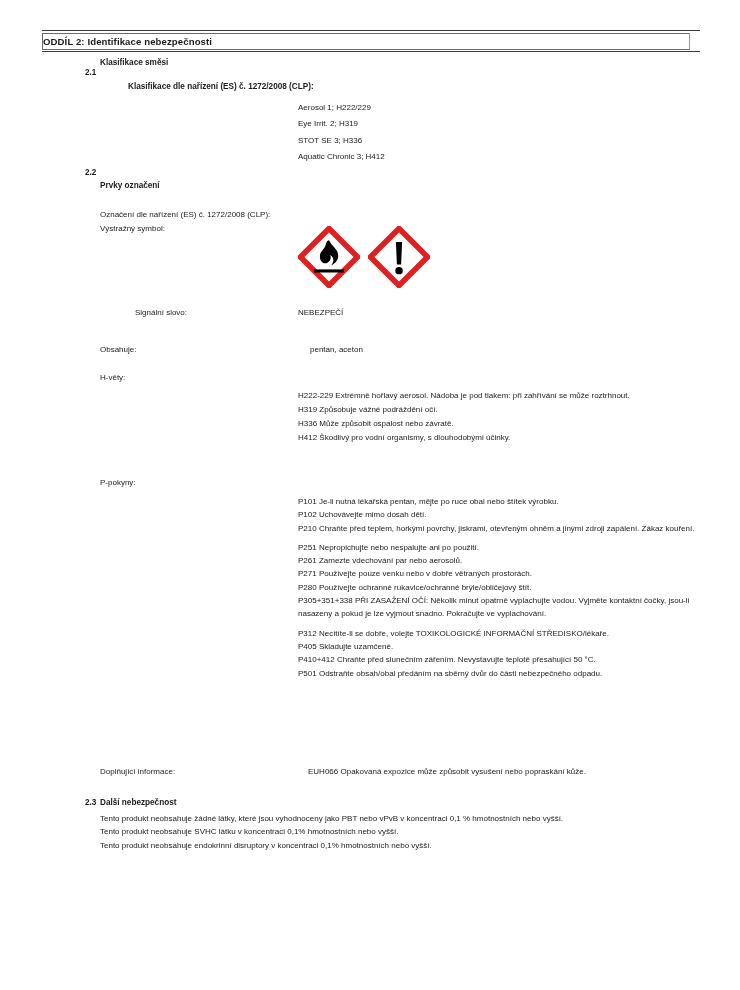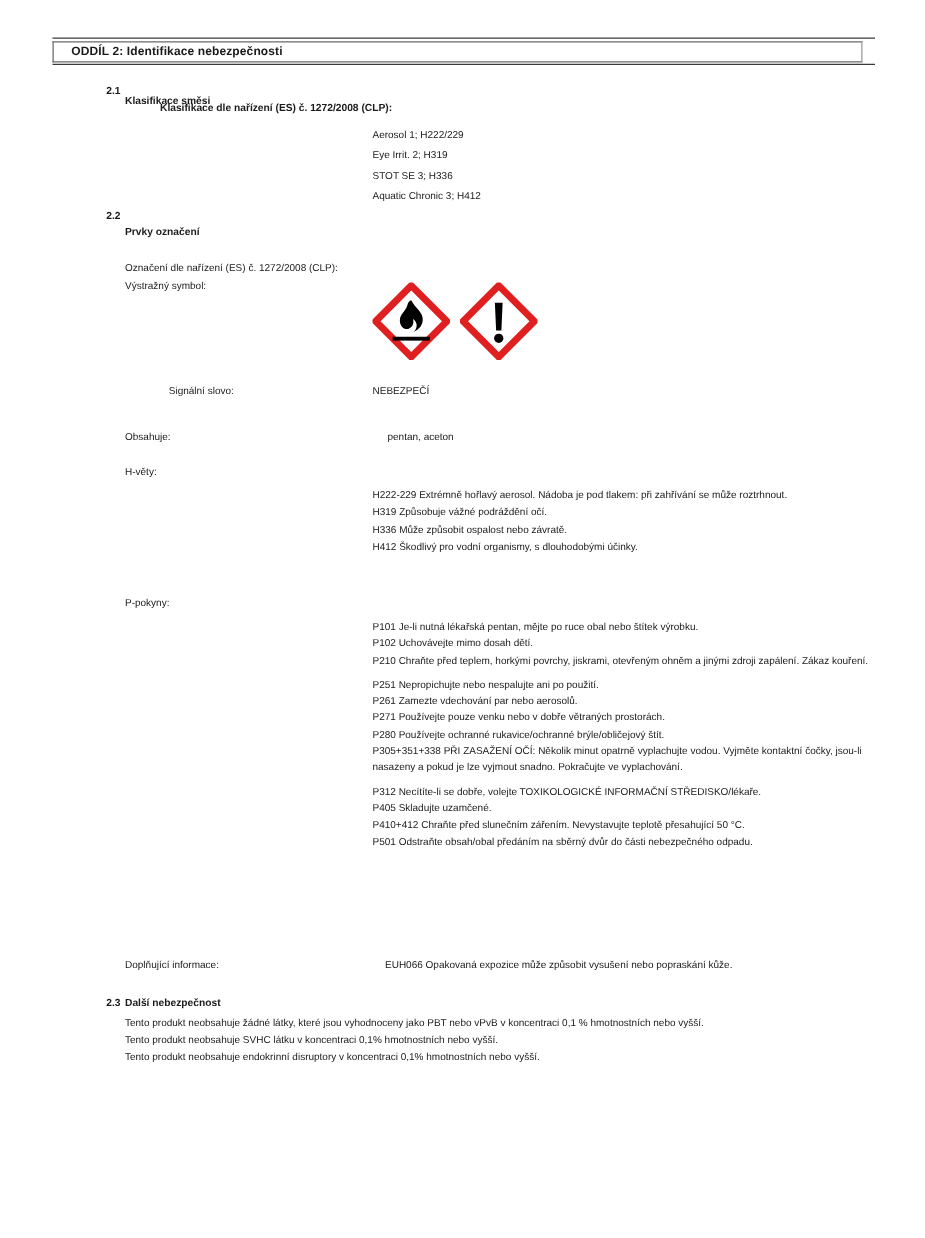--- a/index.html
+++ b/index.html
@@ -34,21 +34,20 @@
     height: 0;
     margin-bottom: 2px;
   }
   .header-box {
     border-top: 1px solid #6a6a6a;
     border-bottom: 1px solid #6a6a6a;
     border-left: 1px solid #6a6a6a;
     border-right: 1px solid #9a9a9a;
     height: 17px;
     box-sizing: border-box;
-    padding-left: 14px;
     display: flex;
     align-items: center;
     background: #ffffff;
     width: 648px;
   }
   .header-box .htitle {
     font-size: 9.6px;
     font-weight: bold;
     letter-spacing: 0.1px;
     line-height: 1;
@@ -125,21 +124,21 @@
 
   <div class="section-header-wrap">
     <div class="rule-top"></div>
     <div class="header-box">
       <span class="htitle">ODDÍL 2: Identifikace nebezpečnosti</span>
     </div>
     <div class="rule-bottom"></div>
   </div>
 
   <div class="num" style="left:85px; top:68px;">2.1</div>
-  <div class="sub-title" style="left:100px; top:76px;">Klasifikace směsi</div>
+  <div class="sub-title" style="left:100px; top:58px;">Klasifikace směsi</div>
   <div class="sub-title" style="left:100px; top:82px;margin-left:28px;">Klasifikace dle nařízení (ES) č. 1272/2008 (CLP):</div>
 
   <div class="clsfy">
     <div>Aerosol 1; H222/229</div>
     <div>Eye Irrit. 2; H319</div>
     <div>STOT SE 3; H336</div>
     <div>Aquatic Chronic 3; H412</div>
   </div>
 
   <div class="num" style="left:85px; top:168px;">2.2</div>

